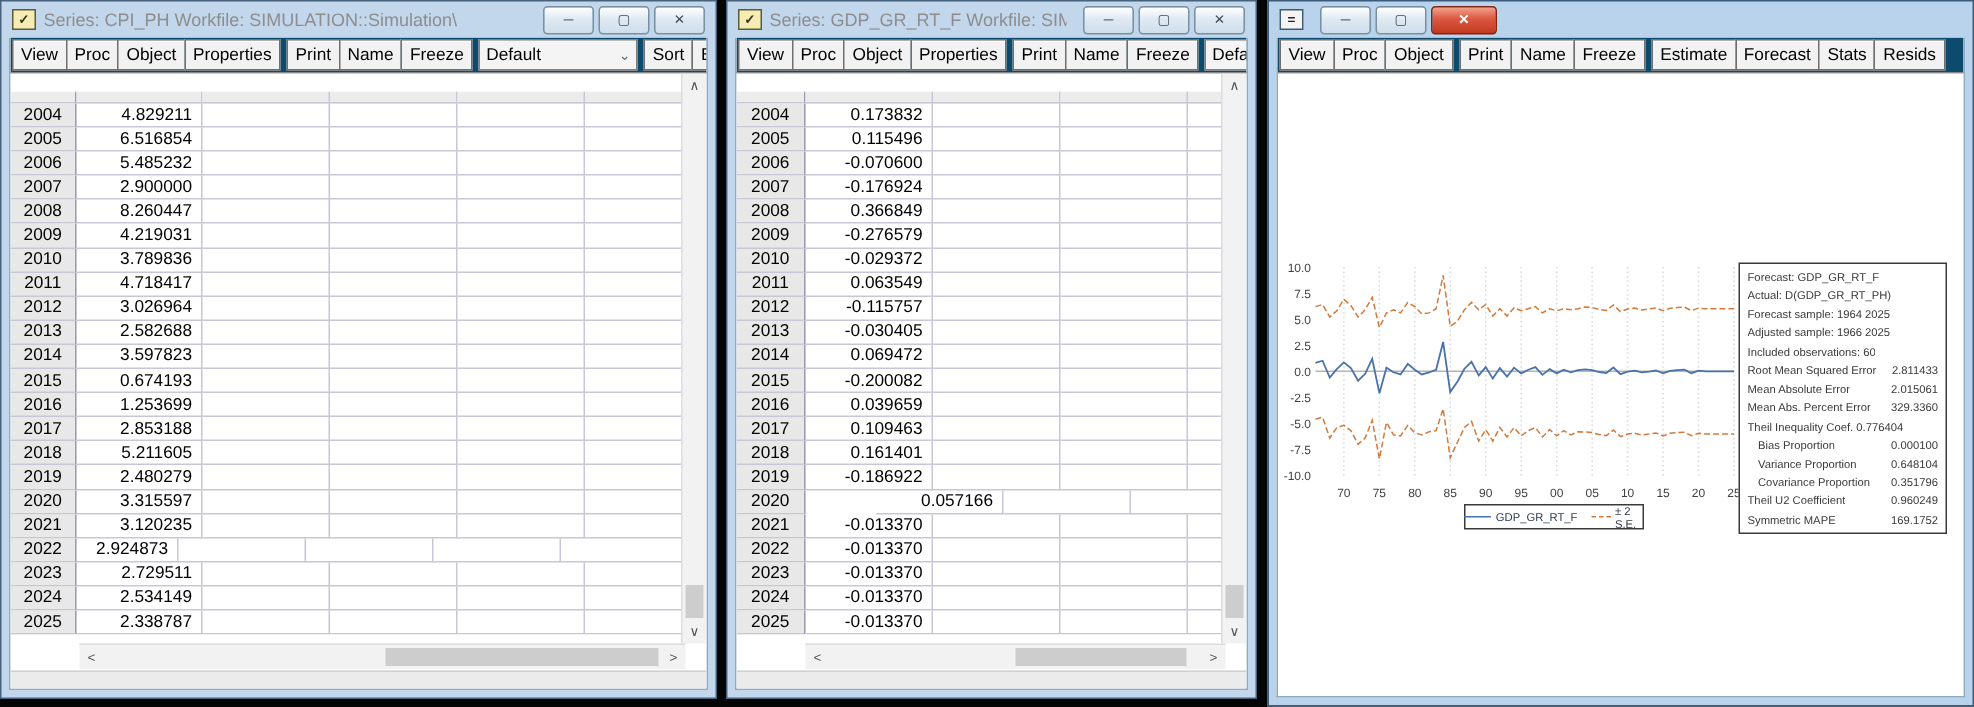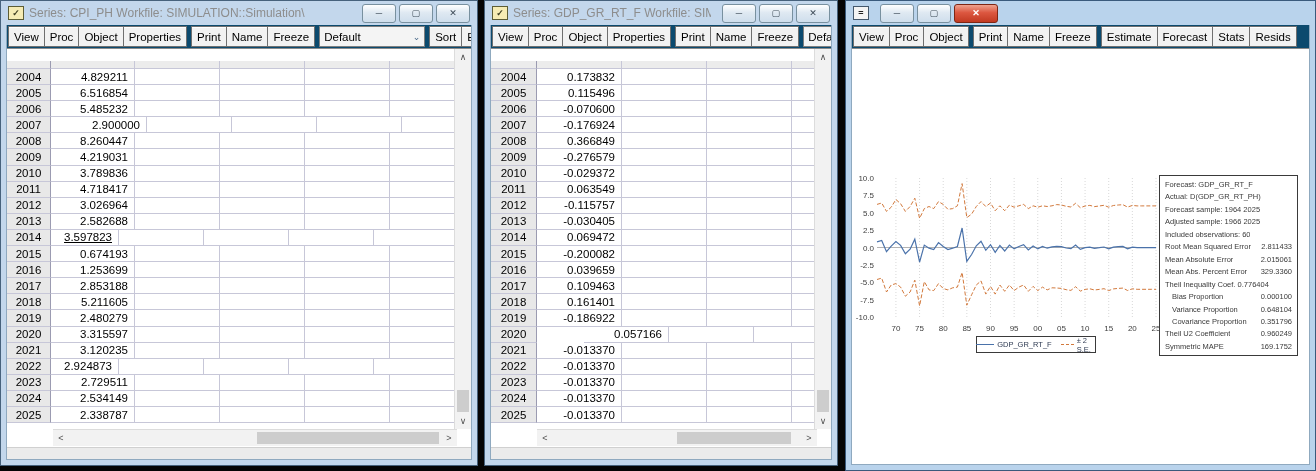--- a/index.html
+++ b/index.html
@@ -122,21 +122,21 @@
           <div class="trow">
             <div class="cell obs" style="width: 44px;">2006</div>
             <div class="cell val" style="width: 84px;">5.485232</div>
             <div class="cell " style="width: 85px;"></div>
             <div class="cell " style="width: 85px;"></div>
             <div class="cell " style="width: 85px;"></div>
             <div class="cell " style="width: 85px;"></div>
           </div>
           <div class="trow">
             <div class="cell obs" style="width: 44px;">2007</div>
-            <div class="cell val" style="width: 96px;">2.900000</div>
+            <div class="cell val" style="width: 84px;">2.900000</div>
             <div class="cell " style="width: 85px;"></div>
             <div class="cell " style="width: 85px;"></div>
             <div class="cell " style="width: 85px;"></div>
             <div class="cell " style="width: 85px;"></div>
           </div>
           <div class="trow">
             <div class="cell obs" style="width: 44px;">2008</div>
             <div class="cell val" style="width: 84px;">8.260447</div>
             <div class="cell " style="width: 85px;"></div>
             <div class="cell " style="width: 85px;"></div>
@@ -178,21 +178,21 @@
           <div class="trow">
             <div class="cell obs" style="width: 44px;">2013</div>
             <div class="cell val" style="width: 84px;">2.582688</div>
             <div class="cell " style="width: 85px;"></div>
             <div class="cell " style="width: 85px;"></div>
             <div class="cell " style="width: 85px;"></div>
             <div class="cell " style="width: 85px;"></div>
           </div>
           <div class="trow">
             <div class="cell obs" style="width: 44px;">2014</div>
-            <div class="cell val" style="width: 68px; text-decoration: underline;">3.597823</div>
+            <div class="cell val" style="width: 84px;">3.597823</div>
             <div class="cell " style="width: 85px;"></div>
             <div class="cell " style="width: 85px;"></div>
             <div class="cell " style="width: 85px;"></div>
             <div class="cell " style="width: 85px;"></div>
           </div>
           <div class="trow">
             <div class="cell obs" style="width: 44px;">2015</div>
             <div class="cell val" style="width: 84px;">0.674193</div>
             <div class="cell " style="width: 85px;"></div>
             <div class="cell " style="width: 85px;"></div>

